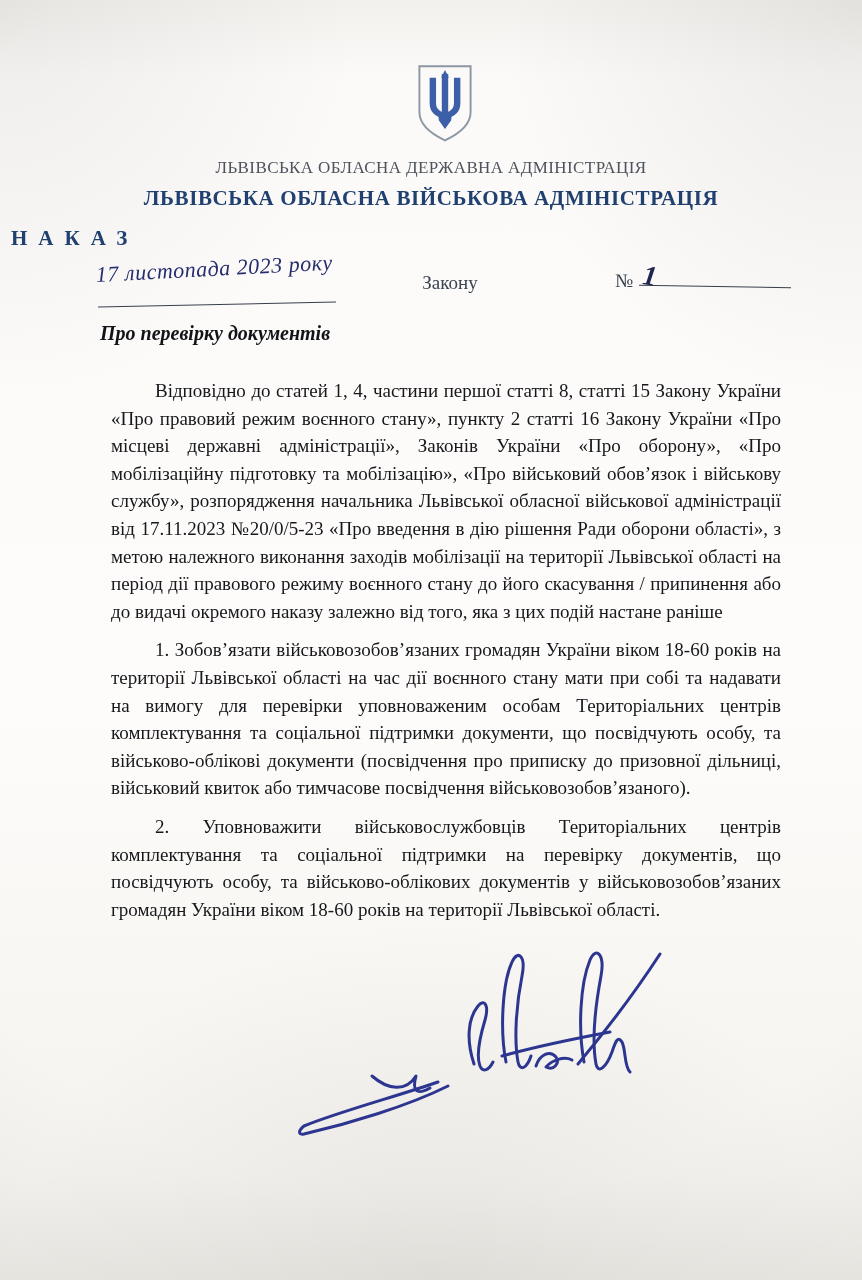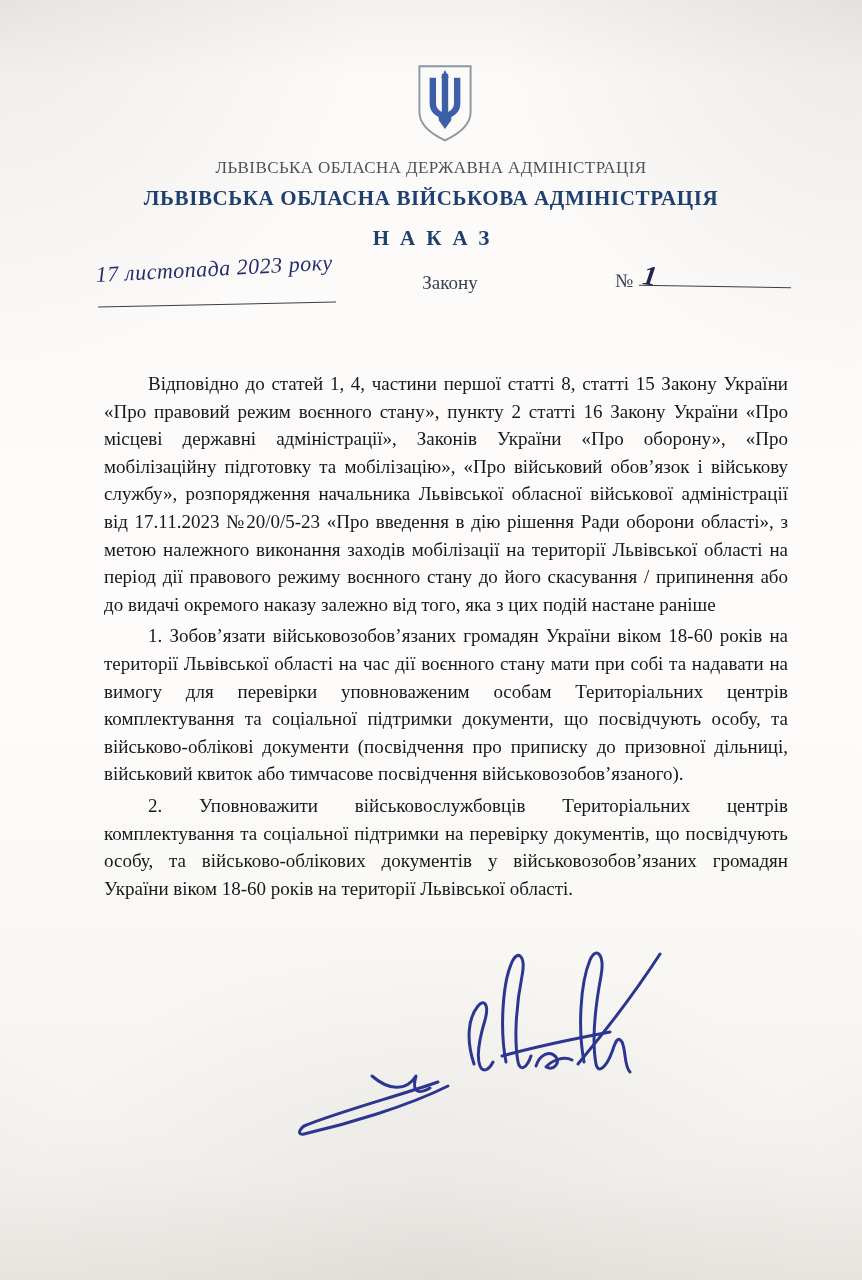--- a/index.html
+++ b/index.html
@@ -15,39 +15,39 @@
     background:
       radial-gradient(60% 45% at 0% 0%, rgba(120,120,115,0.10), rgba(0,0,0,0) 70%),
       radial-gradient(60% 45% at 100% 0%, rgba(120,120,115,0.12), rgba(0,0,0,0) 70%),
       radial-gradient(70% 40% at 50% 100%, rgba(120,118,110,0.10), rgba(0,0,0,0) 70%);
   }
   .emblem{position:absolute;left:413px;top:60px;width:64px;height:88px;}
   .org1{position:absolute;top:158px;left:0;width:100%;text-align:center;
     font-size:17px;letter-spacing:0.4px;color:#4d525c;}
   .org2{position:absolute;top:186px;left:0;width:100%;text-align:center;
     font-size:21px;font-weight:bold;letter-spacing:0.6px;color:#204070;}
-  .nakaz{position:absolute;top:226px;left:0;width:100%;text-align:center;
+  .nakaz{position:absolute;top:226px;left:0;width:100%;
     font-size:21px;font-weight:bold;color:#204070;letter-spacing:11px;text-indent:11px;}
   .hand-date{position:absolute;left:96px;top:262px;width:250px;
     transform:rotate(-3deg);transform-origin:left center;
     font-style:italic;font-size:22px;letter-spacing:0.5px;color:#272e6e;white-space:nowrap;}
   .date-line{position:absolute;left:98px;top:304px;width:238px;height:0;
     border-bottom:1.6px solid #3a3f4c;transform:rotate(-1.2deg);}
   .city{position:absolute;left:405px;top:272px;width:90px;text-align:center;
     font-size:19px;color:#3a4352;}
   .num-group{position:absolute;left:615px;top:270px;font-size:19px;color:#3a4352;}
   .num-line{display:inline-block;width:152px;height:0;border-bottom:1.6px solid #3a3f4c;
     margin-left:6px;vertical-align:baseline;transform:rotate(1deg);}
   .num-value{position:absolute;left:28px;top:-10px;
     font-style:italic;font-size:28px;font-weight:bold;color:#20264e;transform:rotate(8deg);}
   .subject{position:absolute;left:100px;top:322px;
     font-size:20px;font-weight:bold;font-style:italic;color:#121318;}
   .body-text{position:absolute;left:100px;top:366px;width:692px;
     font-size:19px;line-height:27.6px;text-align:justify;}
-  .body-text p{margin:4px;text-indent:44px;}
+  .body-text p{margin:11px;text-indent:44px;}
   .order-word{font-weight:bold;margin:12px 0 12px 0 !important;font-size:19.5px;}
   .sig-row{position:absolute;left:100px;top:1022px;width:692px;
     display:flex;justify-content:space-between;align-items:flex-start;
     font-weight:bold;font-size:19.5px;color:#14151a;}
   .signature-svg{position:absolute;left:288px;top:944px;width:380px;height:200px;}
 </style>
 </head>
 <body>
 
 <div class="page">
@@ -70,20 +70,21 @@
   <div class="nakaz">НАКАЗ</div>
 
   <div class="hand-date">17 листопада 2023 року</div>
   <div class="date-line"></div>
   <div class="city">Закону</div>
   <div class="num-group">
     <span>№</span><span class="num-line"></span>
     <span class="num-value">1</span>
   </div>
 
+  <div class="subject">Про перевірку документів</div>
 
   <div class="body-text">
     <p>Відповідно до статей 1, 4, частини першої статті 8, статті 15 Закону України «Про правовий режим воєнного стану», пункту 2 статті 16 Закону України «Про місцеві державні адміністрації», Законів України «Про оборону», «Про мобілізаційну підготовку та мобілізацію», «Про військовий обов’язок і військову службу», розпорядження начальника Львівської обласної військової адміністрації від 17.11.2023 №20/0/5-23 «Про введення в дію рішення Ради оборони області», з метою належного виконання заходів мобілізації на території Львівської області на період дії правового режиму воєнного стану до його скасування / припинення або до видачі окремого наказу залежно від того, яка з цих подій настане раніше</p>
     <p>1. Зобов’язати військовозобов’язаних громадян України віком 18-60 років на території Львівської області на час дії воєнного стану мати при собі та надавати на вимогу для перевірки уповноваженим особам Територіальних центрів комплектування та соціальної підтримки документи, що посвідчують особу, та військово-облікові документи (посвідчення про приписку до призовної дільниці, військовий квиток або тимчасове посвідчення військовозобов’язаного).</p>
     <p>2. Уповноважити військовослужбовців Територіальних центрів комплектування та соціальної підтримки на перевірку документів, що посвідчують особу, та військово-облікових документів у військовозобов’язаних громадян України віком 18-60 років на території Львівської області.</p>
   </div>
 
 
   <svg class="signature-svg" viewBox="0 0 380 200">
     <g fill="none" stroke="#2c3690" stroke-width="3" stroke-linecap="round" stroke-linejoin="round">

